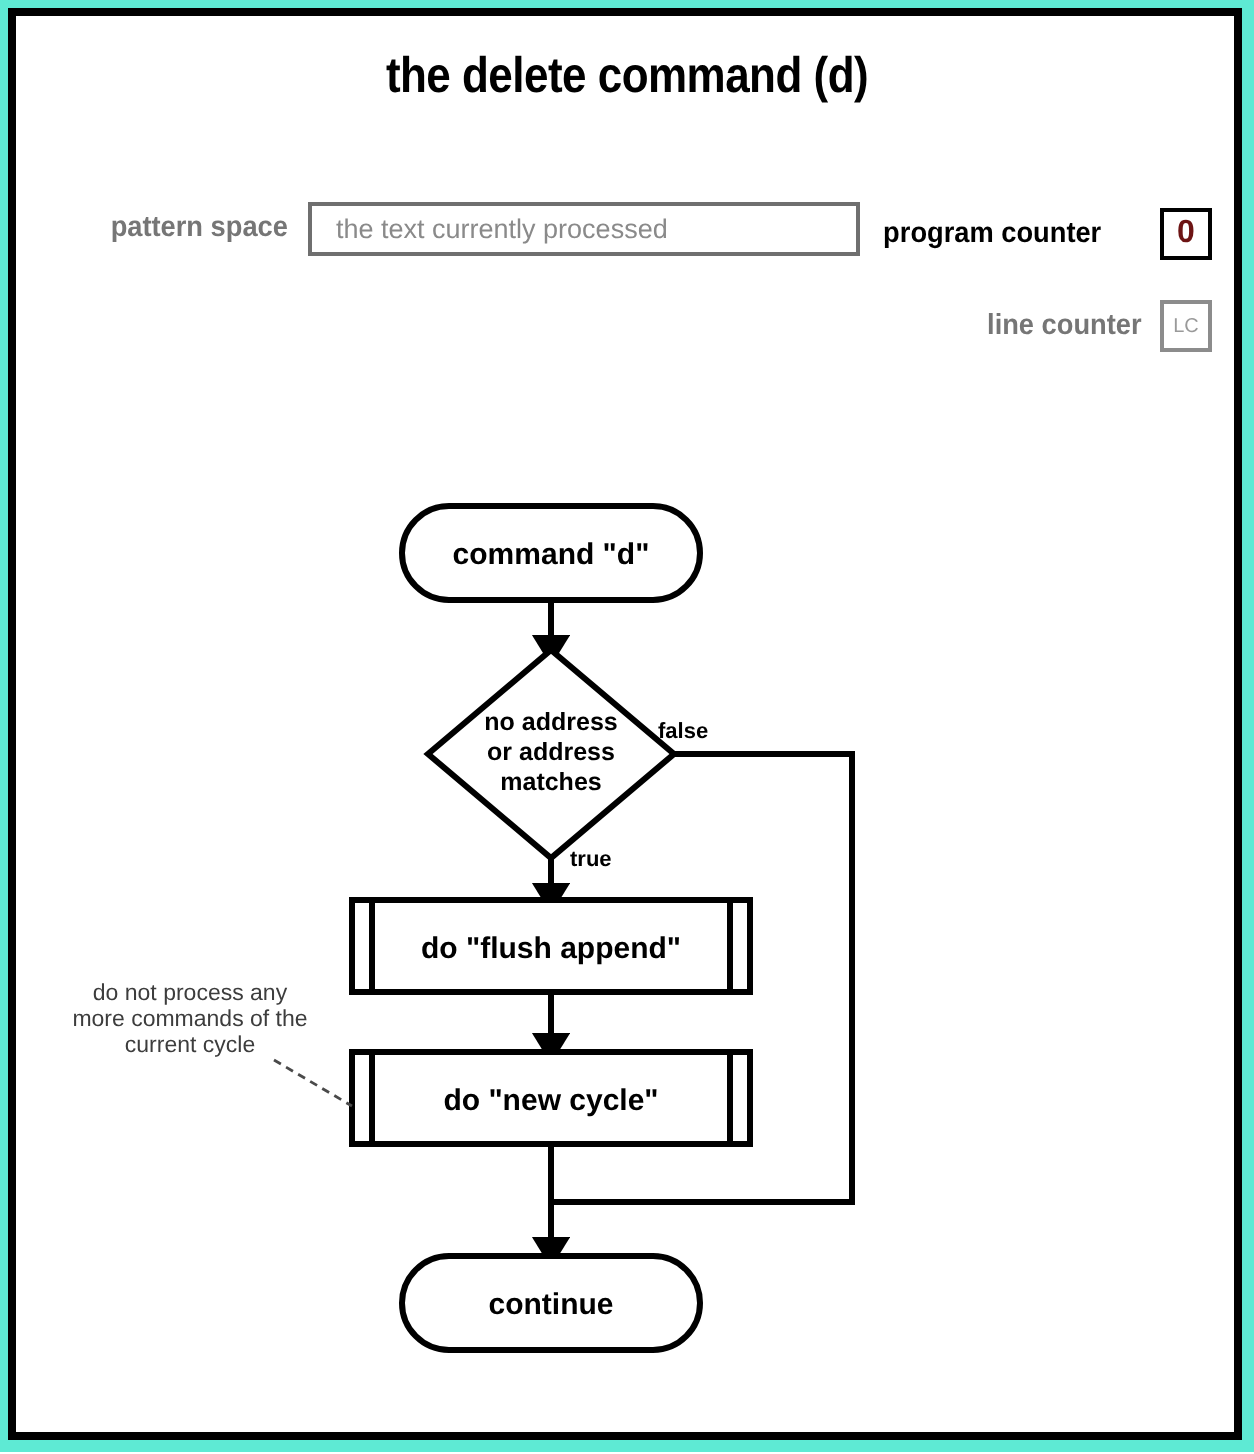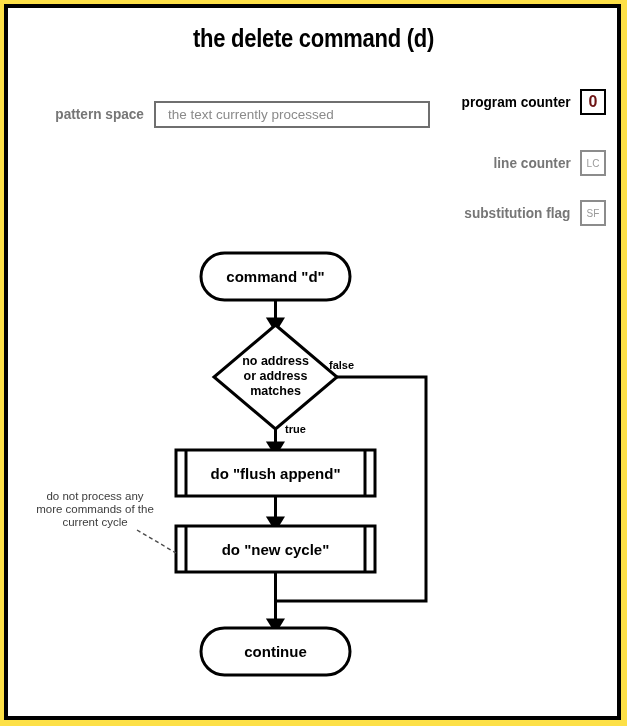--- a/index.html
+++ b/index.html
@@ -7,21 +7,21 @@
     padding: 0;
     background: #ffffff;
   }
   body {
     font-family: "Liberation Sans", sans-serif;
   }
   #page {
     position: relative;
     width: 627px;
     height: 726px;
-    background: #fde047;
+    background: #5eead4;
     box-sizing: border-box;
     overflow: hidden;
   }
   
   #frame {
     position: absolute;
     left: 4px;
     top: 4px;
     width: 617px;
     height: 716px;
@@ -171,32 +171,28 @@
 <div id="page">
   <div id="frame"></div>
 
   <div id="title">the delete command (d)</div>
 
   <div class="reg-row" style="top:100px;">
     <span class="reg-label">pattern space</span>
     <input class="reg-input" type="text" placeholder="the text currently processed" style="">
   </div>
 
-  <div class="stat-row" style="top:89px;">
+  <div class="stat-row" style="top:104px;gap:20px;">
     <span class="stat-label active">program counter</span>
     <span class="stat-box active">0</span>
   </div>
   <div class="stat-row" style="top:150px;justify-content:flex-end;">
     <span class="stat-label">line counter</span>
     <span class="stat-box">LC</span>
   </div>
-  <div class="stat-row" style="top:200px;">
-    <span class="stat-label">substitution flag</span>
-    <span class="stat-box">SF</span>
-  </div>
 
   <svg id="flow" viewBox="0 0 627 727">
     <defs>
       <marker id="arrow" markerWidth="9" markerHeight="9" refX="2.2" refY="3.2" orient="auto" markerUnits="strokeWidth">
         <path d="M0,0 L0,6.4 L5.2,3.2 z" fill="#000000"></path>
       </marker>
     </defs>
 
     <g>
       <rect class="shape" x="201" y="253" width="149" height="47" rx="23.5" ry="23.5"></rect>

